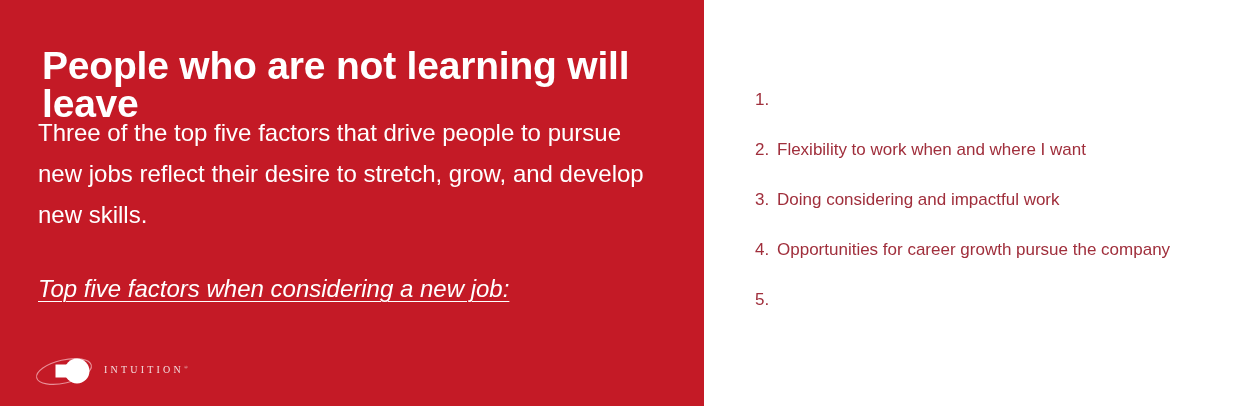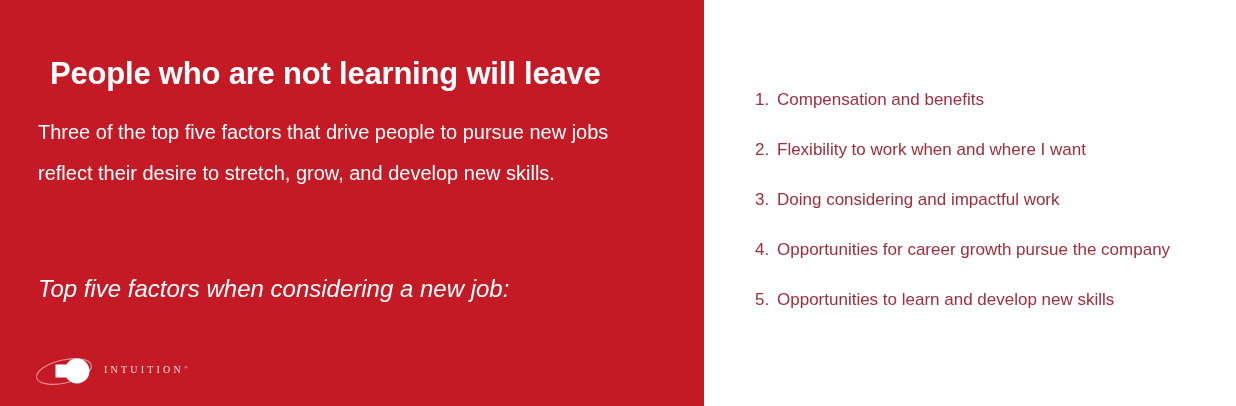--- a/index.html
+++ b/index.html
@@ -27,56 +27,57 @@
     width: 704px;
     height: 406px;
     background: #c41a26;
   }
 
   #slide-title {
     position: absolute;
     left: 38px;
     top: 43px;
     width: 640px;
-    margin: 12px;
+    margin: 4px;
     font-family: "Liberation Sans", sans-serif;
     font-weight: bold;
-    font-size: 31px;
+    font-size: 39px;
     line-height: 38px;
     letter-spacing: -0.2px;
     color: #ffffff;
   }
 
   #slide-body {
     position: absolute;
     left: 38px;
     top: 112px;
     width: 630px;
     margin: 0;
     font-family: "Liberation Sans", sans-serif;
     font-weight: normal;
-    font-size: 20px;
+    font-size: 24px;
     line-height: 41px;
     color: #ffffff;
   }
 
   #subheading {
     position: absolute;
     left: 38px;
     top: 273px;
     width: 630px;
     margin: 0;
     font-family: "Liberation Sans", sans-serif;
     font-style: italic;
     font-weight: normal;
     font-size: 24px;
     line-height: 32px;
     color: #ffffff;
   }
   #subheading .u {
+    text-decoration: underline;
     text-decoration-thickness: 1px;
     text-underline-offset: 4px;
   }
 
   
   #logo {
     position: absolute;
     left: 34px;
     top: 352px;
     width: 150px;
@@ -163,34 +164,32 @@
       </svg>
       <div id="logo-wordmark"><span>INTUITION</span><span class="reg">®</span></div>
     </div>
 
   </div>
 
   <div id="factors-panel">
     <ol id="factors-list">
       <li>
         <span class="num">1.</span>
-        <span class="txt">Compensation and benefits</span>
       </li>
       <li>
         <span class="num">2.</span>
         <span class="txt">Flexibility to work when and where I want</span>
       </li>
       <li>
         <span class="num">3.</span>
         <span class="txt">Doing considering and impactful work</span>
       </li>
       <li>
         <span class="num">4.</span>
         <span class="txt">Opportunities for career growth pursue the company</span>
       </li>
       <li>
         <span class="num">5.</span>
-        <span class="txt">Opportunities to learn and develop new skills</span>
       </li>
     </ol>
   </div>
 
 </div>
 
 </body></html>

